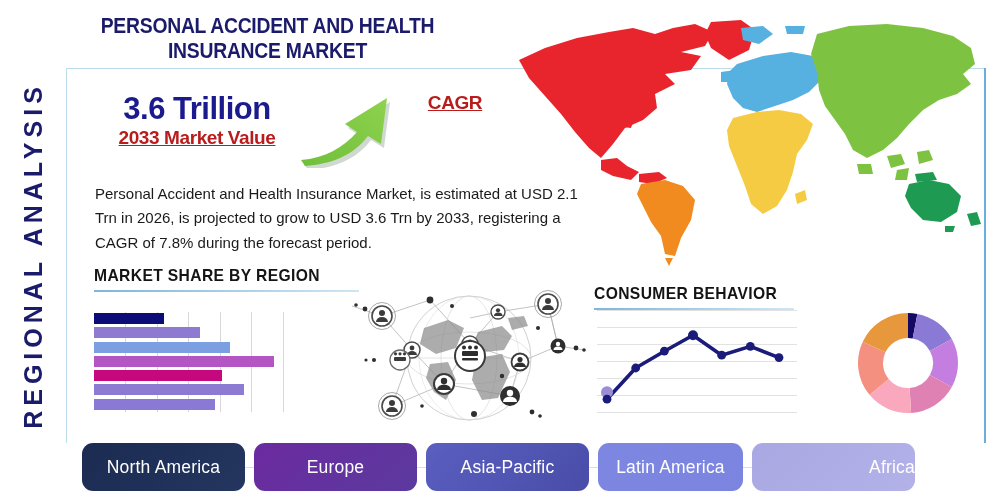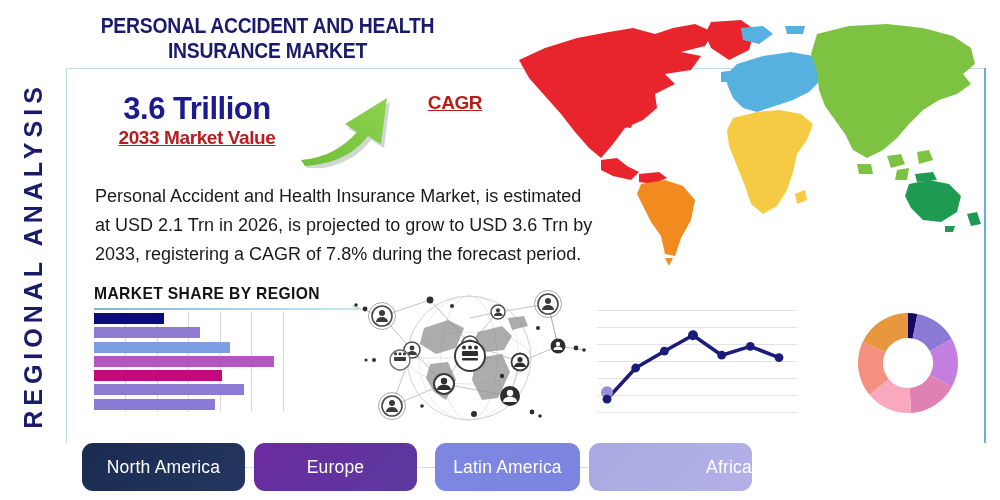--- a/index.html
+++ b/index.html
@@ -35,21 +35,21 @@
   .kpi-left{position:absolute;left:12px;top:0;width:210px;text-align:center;}
   .kpi-right{position:absolute;left:320px;top:0;width:110px;text-align:center;}
   .kpi-val{font-weight:bold;font-size:31px;color:#1b1b8e;line-height:1.12;
            letter-spacing:-0.5px;}
   .kpi-lbl{font-weight:bold;font-size:19px;color:#b91c1c;line-height:1.15;
            letter-spacing:-0.4px;text-decoration:underline;}
   .arrow{position:absolute;left:215px;top:-4px;width:110px;height:80px;}
 
   
   .desc{position:absolute;left:95px;top:182px;width:505px;
-        font-size:18px;line-height:1.62;color:#1a1a1a;}
+        font-size:15px;line-height:1.62;color:#1a1a1a;}
 
   
   .sec{position:absolute;}
   .sec-h{font-family:"Liberation Sans",sans-serif;font-weight:bold;
          font-size:17px;letter-spacing:0.4px;color:#141414;
          transform:scaleX(0.92);transform-origin:left center;white-space:nowrap;}
   .sec-rule{height:1.5px;margin-top:4px;
             background:linear-gradient(to right,#7fb6d9,#cfe6f3);}
 
   
@@ -154,21 +154,21 @@
       <path fill="#7ec242" d="M352,156 L366,156 L368,166 L354,166 Z"></path>
 
       <path fill="#1f9a53" d="M404,176 L424,172 L444,176 L456,188 L452,204 L436,214 L418,212
         L406,200 L400,188 Z"></path>
       <path fill="#1f9a53" d="M410,166 L428,164 L432,172 L412,174 Z"></path>
       <path fill="#1f9a53" d="M462,206 L472,204 L476,216 L466,218 Z"></path>
       <path fill="#1f9a53" d="M440,218 L450,218 L448,224 L440,224 Z"></path>
     </svg>
   </div>
 
-  <div class="sec" style="left:94px;top:284px;width:265px;">
+  <div class="sec" style="left:94px;top:266px;width:265px;">
     <div class="sec-h">MARKET SHARE BY REGION</div>
     <div class="sec-rule"></div>
   </div>
 
   <div class="bars">
     <div class="bargrid" id="bar-grid">
         <i style="left: 31.4286px;"></i>
         <i style="left: 62.8571px;"></i>
         <i style="left: 94.2857px;"></i>
         <i style="left: 125.714px;"></i>
@@ -314,20 +314,24 @@
         <circle cx="22" cy="72" r="2"></circle>
           <circle cx="14" cy="72" r="1.6"></circle>
         <circle cx="186" cy="40" r="2"></circle>
           <circle cx="100" cy="18" r="2"></circle>
         <circle cx="150" cy="88" r="2.2"></circle>
           <circle cx="70" cy="118" r="1.8"></circle>
       </g>
     </svg>
   </div>
 
+  <div class="sec" style="left:594px;top:284px;width:200px;">
+    <div class="sec-h">CONSUMER BEHAVIOR</div>
+    <div class="sec-rule"></div>
+  </div>
 
   <div class="linechart">
     <div id="line-grid">
         <div class="lgrid" style="top: 0px;"></div>
         <div class="lgrid" style="top: 17px;"></div>
         <div class="lgrid" style="top: 34px;"></div>
         <div class="lgrid" style="top: 51px;"></div>
         <div class="lgrid" style="top: 68px;"></div>
         <div class="lgrid" style="top: 85px;"></div>
         <div class="lgrid" style="top: 102px;"></div>
@@ -359,20 +363,23 @@
 
   <div class="pills" id="pills">
       <div class="pill" style="width: 163px; background: linear-gradient(135deg, rgb(27, 43, 82), rgb(36, 54, 95));">
         <span>North America</span>
       </div>
       <div class="pill-gap"></div>
       <div class="pill" style="width: 163px; background: linear-gradient(135deg, rgb(107, 42, 160), rgb(91, 58, 158));">
         <span>Europe</span>
       </div>
       <div class="pill-gap"></div>
+      <div class="pill" style="width: 163px; background: linear-gradient(135deg, rgb(90, 95, 192), rgb(73, 77, 168));">
+        <span>Asia-Pacific</span>
+      </div>
       <div class="pill-gap"></div>
       <div class="pill" style="width: 145px; background: linear-gradient(135deg, rgb(125, 134, 224), rgb(123, 132, 222));">
         <span>Latin America</span>
       </div>
       <div class="pill-gap"></div>
       <div class="pill" style="width: 163px; background: linear-gradient(135deg, rgb(169, 168, 226), rgb(179, 177, 232)); justify-content: flex-end;">
         <span>Africa</span>
       </div>
     </div>
 

